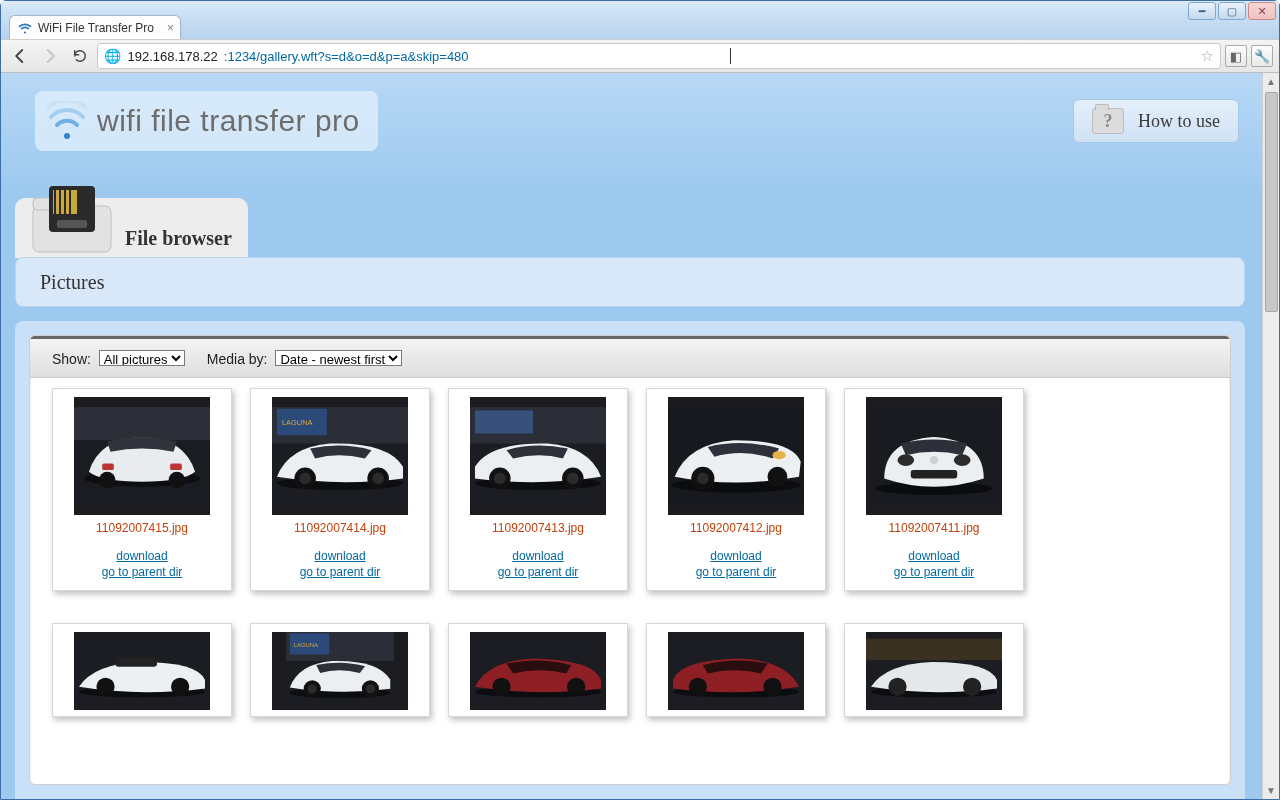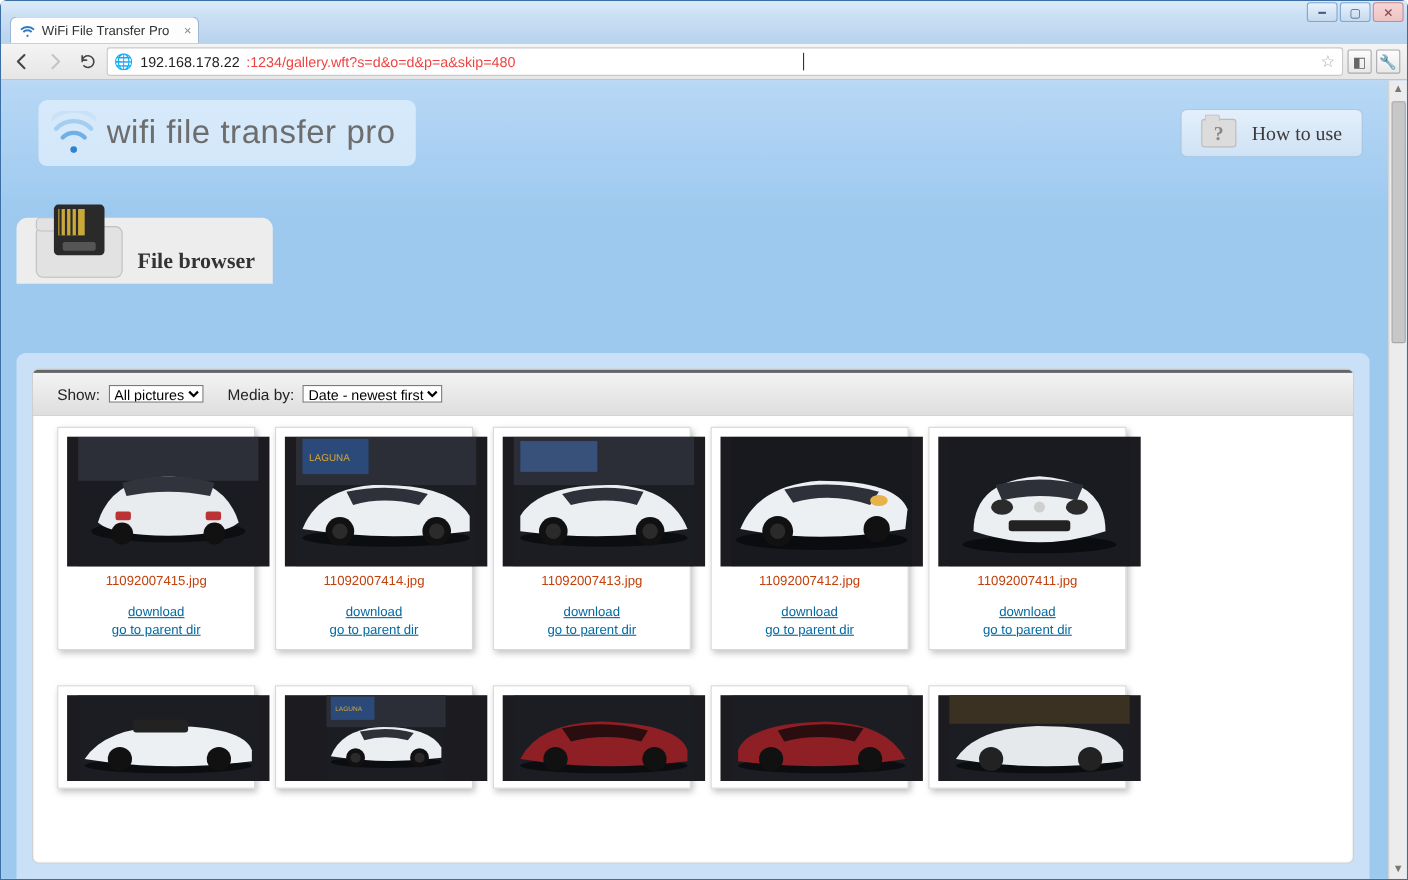--- a/index.html
+++ b/index.html
@@ -92,21 +92,21 @@
     border:1px solid #c9c9c9;
     border-radius:3px;
     display:flex;
     align-items:center;
     padding:0 6px;
     gap:6px;
     font-size:13px;
   }
   .addr .globe{color:#888;font-size:14px;}
   .addr .host{color:#222;}
-  .addr .rest{color:#ef4444;}
+  .addr .rest{color:#0369a1;}
   .addr .star{margin-left:auto;color:#aaa;font-size:15px;}
   .chrome-right{display:flex;gap:4px;align-items:center;}
   .chrome-icon{width:22px;height:22px;border:1px solid #aaa;border-radius:2px;display:flex;align-items:center;justify-content:center;color:#666;font-size:13px;background:linear-gradient(#fdfdfd,#e8e8e8);}
 
   
   .viewport {
     flex:1;
     background: linear-gradient(#b8d8f5,#9dc9ef 120px,#9dc9ef);
     position:relative;
     overflow:hidden;
@@ -229,21 +229,21 @@
   }
   .card{
     width:180px;
     background:#fff;
     border:1px solid #d8d8d8;
     box-shadow:2px 3px 6px rgba(0,0,0,0.25);
     padding:8px 8px 10px;
     text-align:center;
   }
   .card .img{
-    width:184px;height:118px;
+    width:136px;height:118px;
     display:block;margin:0 auto 6px;
   }
   .card .fname{font-size:12px;color:#c2410c;margin-bottom:14px;}
   .card .link{font-size:12px;color:#0369a1;display:block;line-height:1.3;}
 
   .thumbs.row2 .card{height:94px;padding-bottom:0;}
   .thumbs.row2 .card .img{height:78px;}
 
   
   .car{
@@ -347,20 +347,23 @@
                 <line x1="38" y1="12" x2="38" y2="36"></line>
                 <line x1="43" y1="12" x2="43" y2="36"></line>
               </g>
             <rect x="30" y="42" width="30" height="8" rx="2" fill="#555"></rect>
           </svg>
         </span>
         <span>File browser</span>
       </div>
     </div>
 
+    <div class="section-bar">
+      <span>Pictures</span>
+    </div>
 
     <div class="gallery-panel">
       <div class="gallery-inner">
 
         <div class="toolbar">
           <div>
             <label>Show:</label>
             <select>
               <option>All pictures</option>
             </select>

